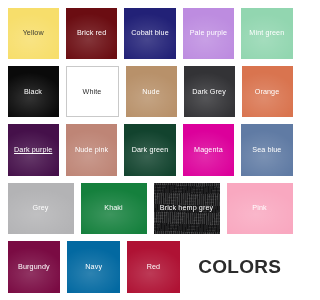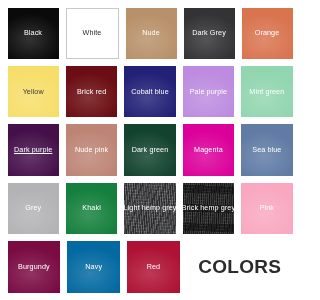--- a/index.html
+++ b/index.html
@@ -107,51 +107,51 @@
     letter-spacing: 0.3px;
     color: #2b2b2b;
     white-space: nowrap;
   }
 </style>
 </head>
 <body>
 
 <div id="color-chart" style="background: rgb(255, 255, 255);">
     <div class="swatch-row">
+      <div class="swatch halo" style="background: rgb(247, 222, 107);">
+        <span class="swatch-label" style="color: rgb(58, 58, 50);">Yellow</span>
+      </div>
+      <div class="swatch halo" style="background: rgb(107, 13, 18);">
+        <span class="swatch-label" style="color: rgb(255, 255, 255);">Brick red</span>
+      </div>
+      <div class="swatch halo" style="background: rgb(34, 33, 119);">
+        <span class="swatch-label" style="color: rgb(255, 255, 255);">Cobalt blue</span>
+      </div>
+      <div class="swatch halo" style="background: rgb(189, 140, 224);">
+        <span class="swatch-label" style="color: rgb(255, 255, 255);">Pale purple</span>
+      </div>
+      <div class="swatch halo" style="background: rgb(146, 214, 176);">
+        <span class="swatch-label" style="color: rgb(255, 255, 255);">Mint green</span>
+      </div>
+    </div>
+    <div class="swatch-row">
       <div class="swatch halo" style="background: rgb(10, 10, 10);">
         <span class="swatch-label" style="color: rgb(255, 255, 255);">Black</span>
       </div>
       <div class="swatch outlined" style="background: rgb(255, 255, 255);">
         <span class="swatch-label" style="color: rgb(43, 43, 43);">White</span>
       </div>
       <div class="swatch halo" style="background: rgb(184, 145, 106);">
         <span class="swatch-label" style="color: rgb(255, 255, 255);">Nude</span>
       </div>
       <div class="swatch halo" style="background: rgb(51, 51, 54);">
         <span class="swatch-label" style="color: rgb(255, 255, 255);">Dark Grey</span>
       </div>
       <div class="swatch halo" style="background: rgb(217, 116, 79);">
         <span class="swatch-label" style="color: rgb(255, 255, 255);">Orange</span>
-      </div>
-    </div>
-    <div class="swatch-row">
-      <div class="swatch halo" style="background: rgb(247, 222, 107);">
-        <span class="swatch-label" style="color: rgb(58, 58, 50);">Yellow</span>
-      </div>
-      <div class="swatch halo" style="background: rgb(107, 13, 18);">
-        <span class="swatch-label" style="color: rgb(255, 255, 255);">Brick red</span>
-      </div>
-      <div class="swatch halo" style="background: rgb(34, 33, 119);">
-        <span class="swatch-label" style="color: rgb(255, 255, 255);">Cobalt blue</span>
-      </div>
-      <div class="swatch halo" style="background: rgb(189, 140, 224);">
-        <span class="swatch-label" style="color: rgb(255, 255, 255);">Pale purple</span>
-      </div>
-      <div class="swatch halo" style="background: rgb(146, 214, 176);">
-        <span class="swatch-label" style="color: rgb(255, 255, 255);">Mint green</span>
       </div>
     </div>
     <div class="swatch-row">
       <div class="swatch halo" style="background: rgb(69, 16, 74);">
         <span class="swatch-label" style="color: rgb(255, 255, 255); text-decoration: underline;">Dark purple</span>
       </div>
       <div class="swatch halo" style="background: rgb(190, 133, 118);">
         <span class="swatch-label" style="color: rgb(255, 255, 255);">Nude pink</span>
       </div>
       <div class="swatch halo" style="background: rgb(18, 67, 46);">
@@ -164,23 +164,20 @@
         <span class="swatch-label" style="color: rgb(255, 255, 255);">Sea blue</span>
       </div>
     </div>
     <div class="swatch-row">
       <div class="swatch halo" style="background: rgb(179, 179, 181);">
         <span class="swatch-label" style="color: rgb(255, 255, 255);">Grey</span>
       </div>
       <div class="swatch halo" style="background: #15803d;">
         <span class="swatch-label" style="color: rgb(255, 255, 255);">Khaki</span>
       </div>
-      <div class="swatch texture-light" style="background: rgb(60, 60, 62);">
-        <span class="swatch-label" style="color: rgb(255, 255, 255);">Light hemp grey</span>
-      </div>
       <div class="swatch texture-dark" style="background: rgb(31, 31, 32);">
         <span class="swatch-label" style="color: rgb(255, 255, 255);">Brick hemp grey</span>
       </div>
       <div class="swatch halo" style="background: rgb(249, 168, 192);">
         <span class="swatch-label" style="color: rgb(255, 255, 255);">Pink</span>
       </div>
     </div>
     <div class="swatch-row">
       <div class="swatch halo" style="background: rgb(122, 11, 67);">
         <span class="swatch-label" style="color: rgb(255, 255, 255);">Burgundy</span>

